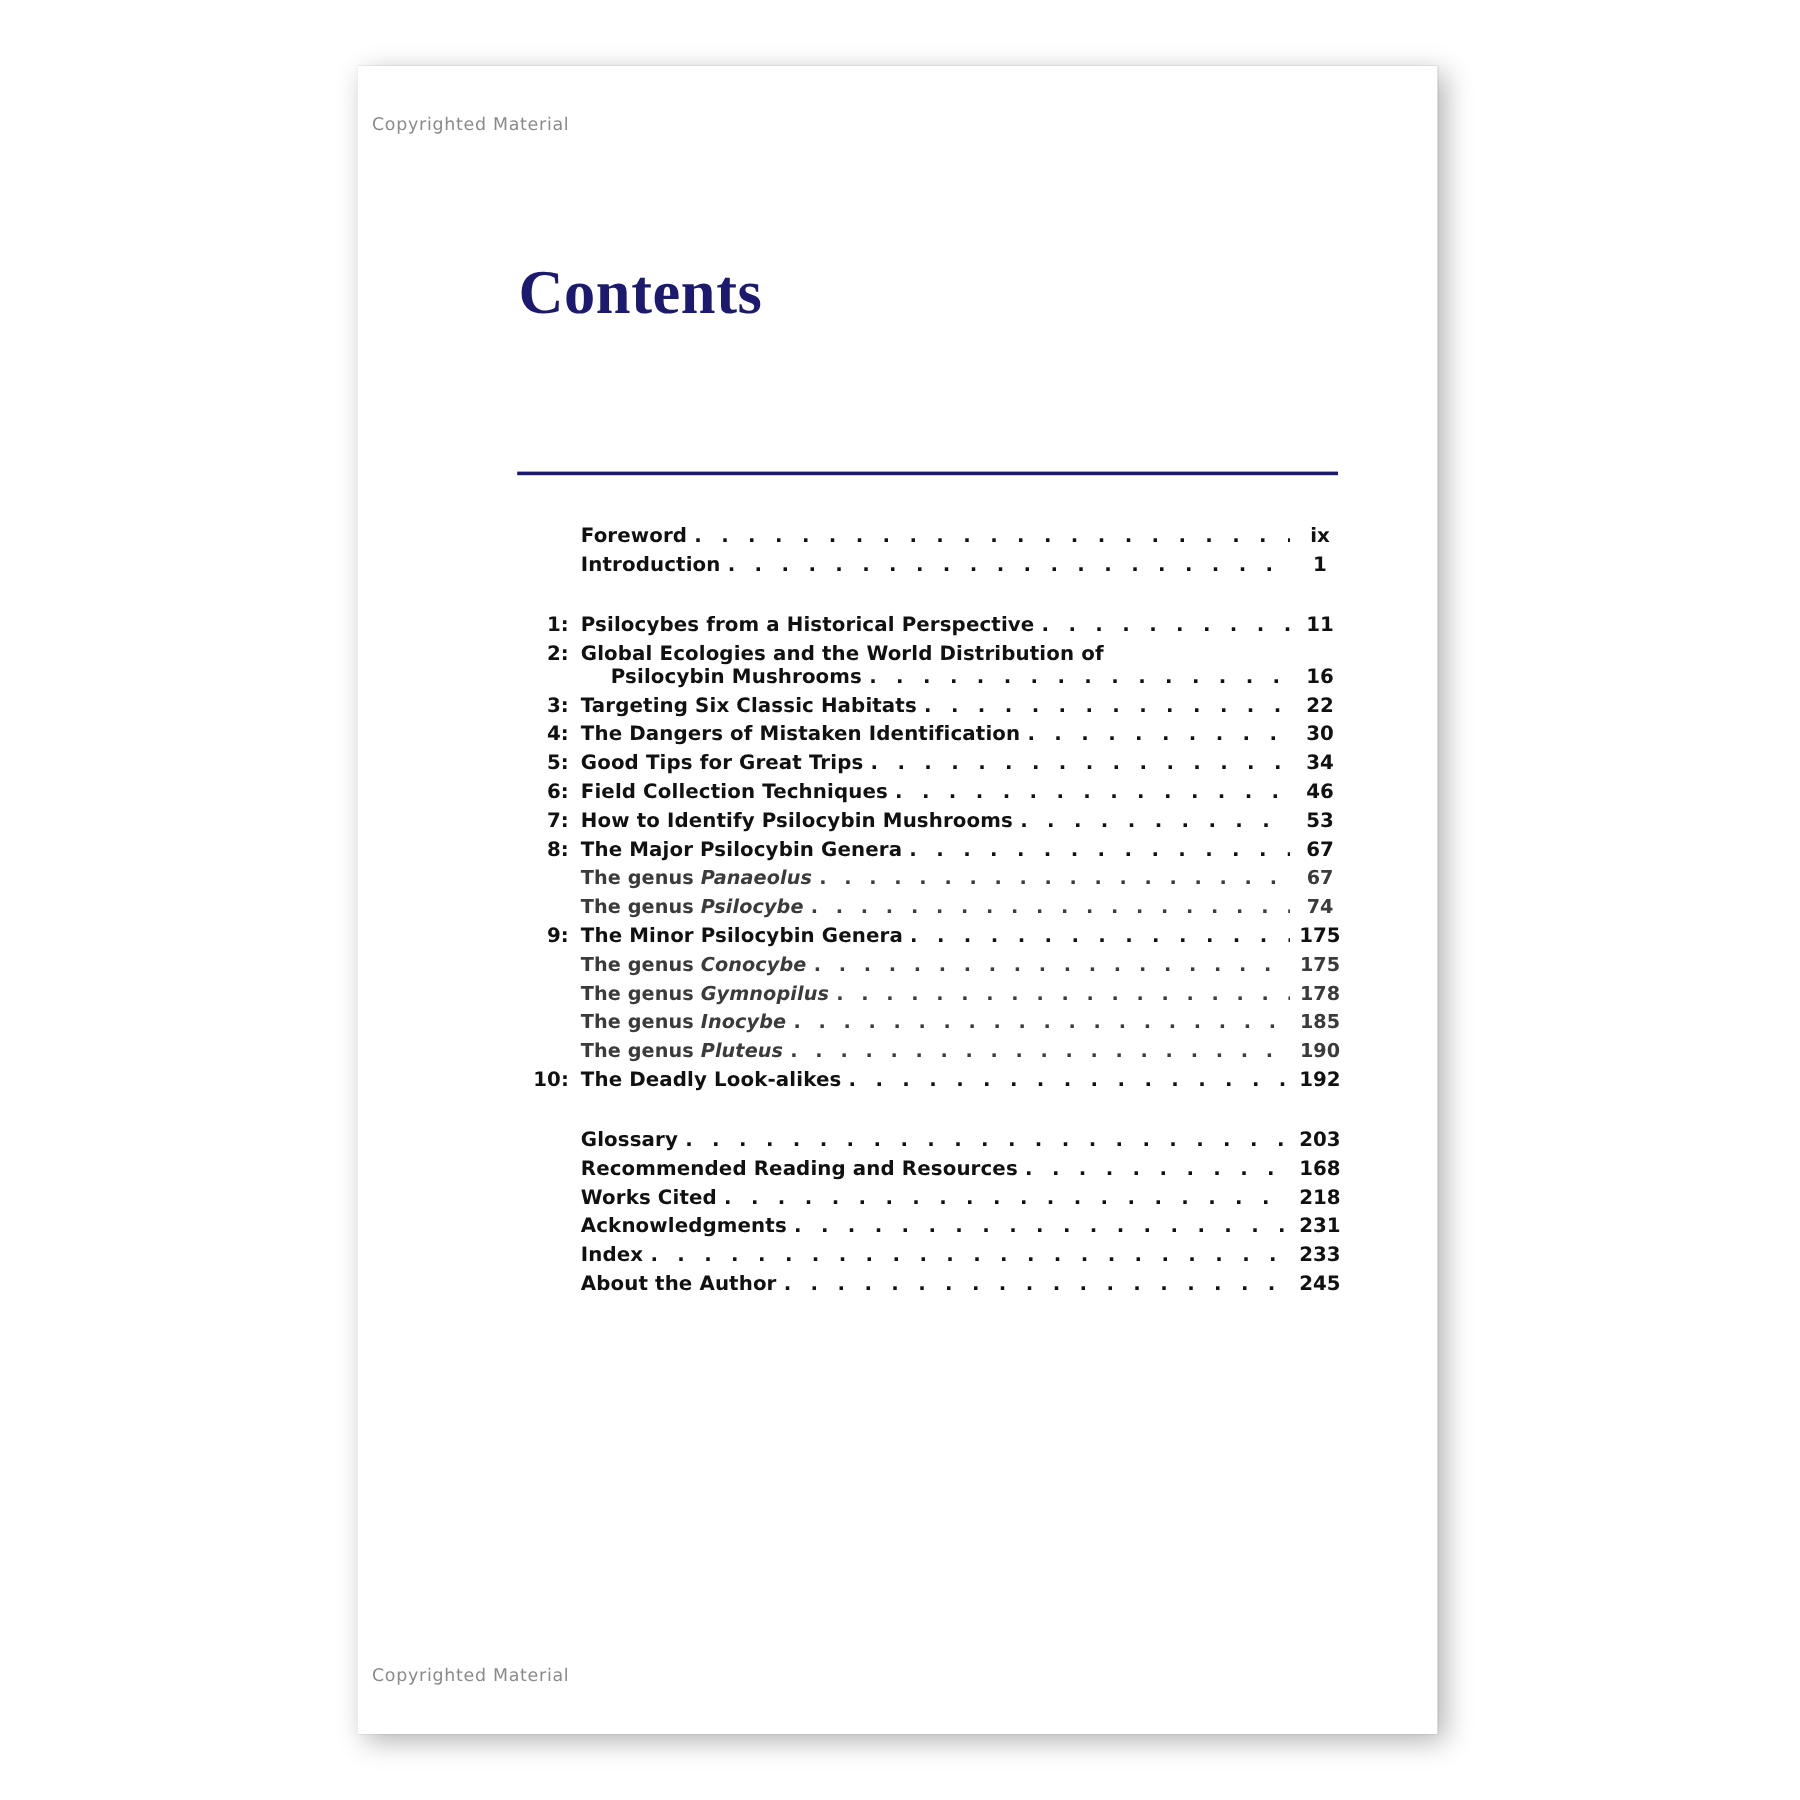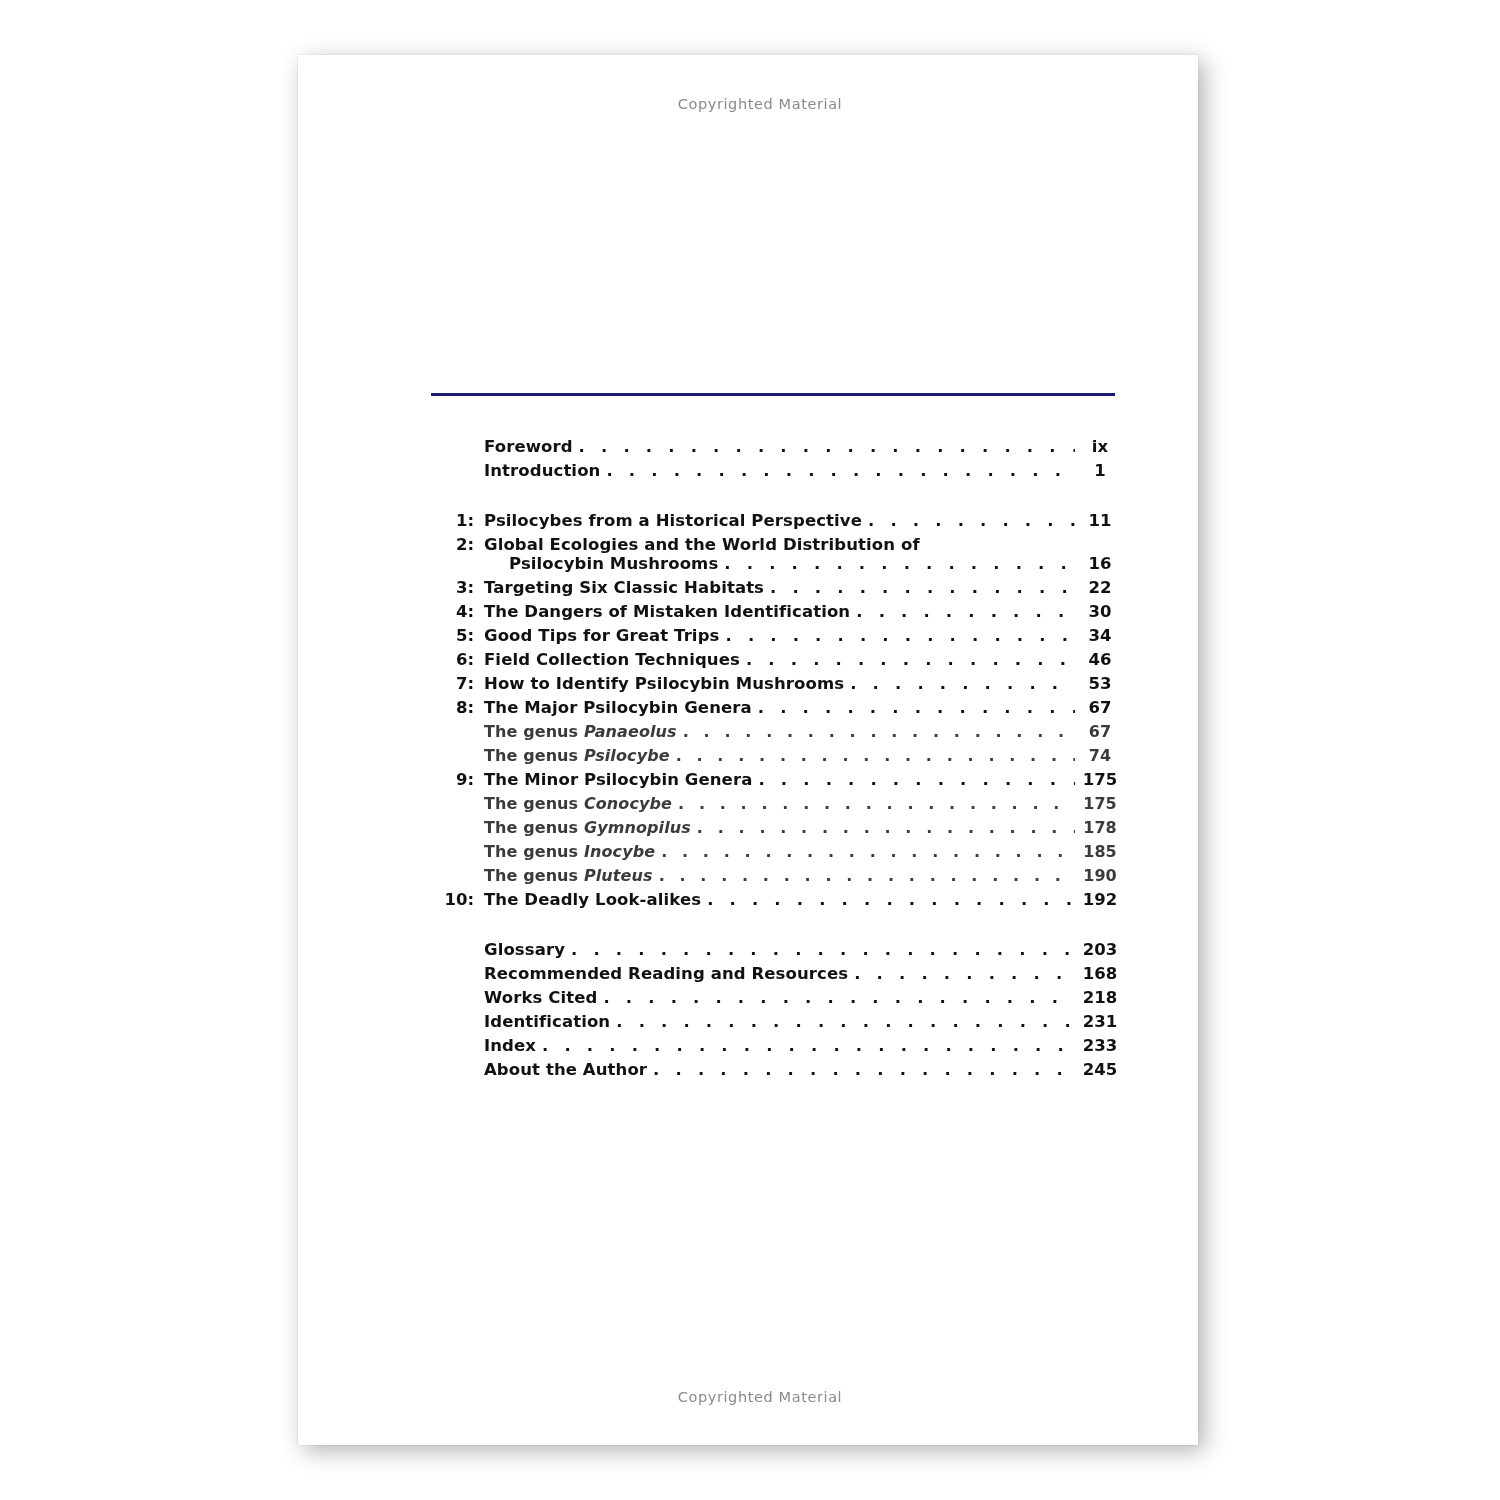--- a/index.html
+++ b/index.html
@@ -23,21 +23,20 @@
     top: 55px;
     width: 900px;
     height: 1390px;
     background: #ffffff;
     box-shadow: 6px 6px 22px rgba(0,0,0,0.30), 0 0 1px rgba(0,0,0,0.25);
   }
   .watermark {
     position: absolute;
     left: 0;
     width: 100%;
-    text-align: center;
     font-family: "DejaVu Sans", sans-serif;
     font-size: 14.5px;
     letter-spacing: 0.6px;
     color: #8a8a8a;
     padding-left: 12px;
   }
   .watermark.top { top: 41px; }
   .watermark.bottom { bottom: 40px; }
 
   .title {
@@ -146,20 +145,21 @@
   .gap-md { height: 26px; }
 </style>
 </head>
 <body>
 
 <div class="stage">
   <div class="page">
 
     <div class="watermark top">Copyrighted Material</div>
 
+    <div class="title">Contents</div>
 
     <div class="rule"></div>
 
     <div class="toc">
 
       <div class="entry front">
         <span class="num"></span>
         <span class="body-col">
           <span class="label">Foreword</span>
           <span class="dots">. . . . . . . . . . . . . . . . . . . . . . . . . . . . . . . . . . . . . . . . . . . . . . . . . . . . . . . . . . . .</span>
@@ -354,21 +354,21 @@
         <span class="body-col">
           <span class="label">Works Cited</span>
           <span class="dots">. . . . . . . . . . . . . . . . . . . . . . . . . . . . . . . . . . . . . . . . . . . . . . . . . . . . . . . . . . . .</span>
           <span class="pg">218</span>
         </span>
       </div>
 
       <div class="entry back">
         <span class="num"></span>
         <span class="body-col">
-          <span class="label">Identification</span>
+          <span class="label">Acknowledgments</span>
           <span class="dots">. . . . . . . . . . . . . . . . . . . . . . . . . . . . . . . . . . . . . . . . . . . . . . . . . . . . . . . . . . . .</span>
           <span class="pg">231</span>
         </span>
       </div>
 
       <div class="entry back">
         <span class="num"></span>
         <span class="body-col">
           <span class="label">Index</span>
           <span class="dots">. . . . . . . . . . . . . . . . . . . . . . . . . . . . . . . . . . . . . . . . . . . . . . . . . . . . . . . . . . . .</span>

